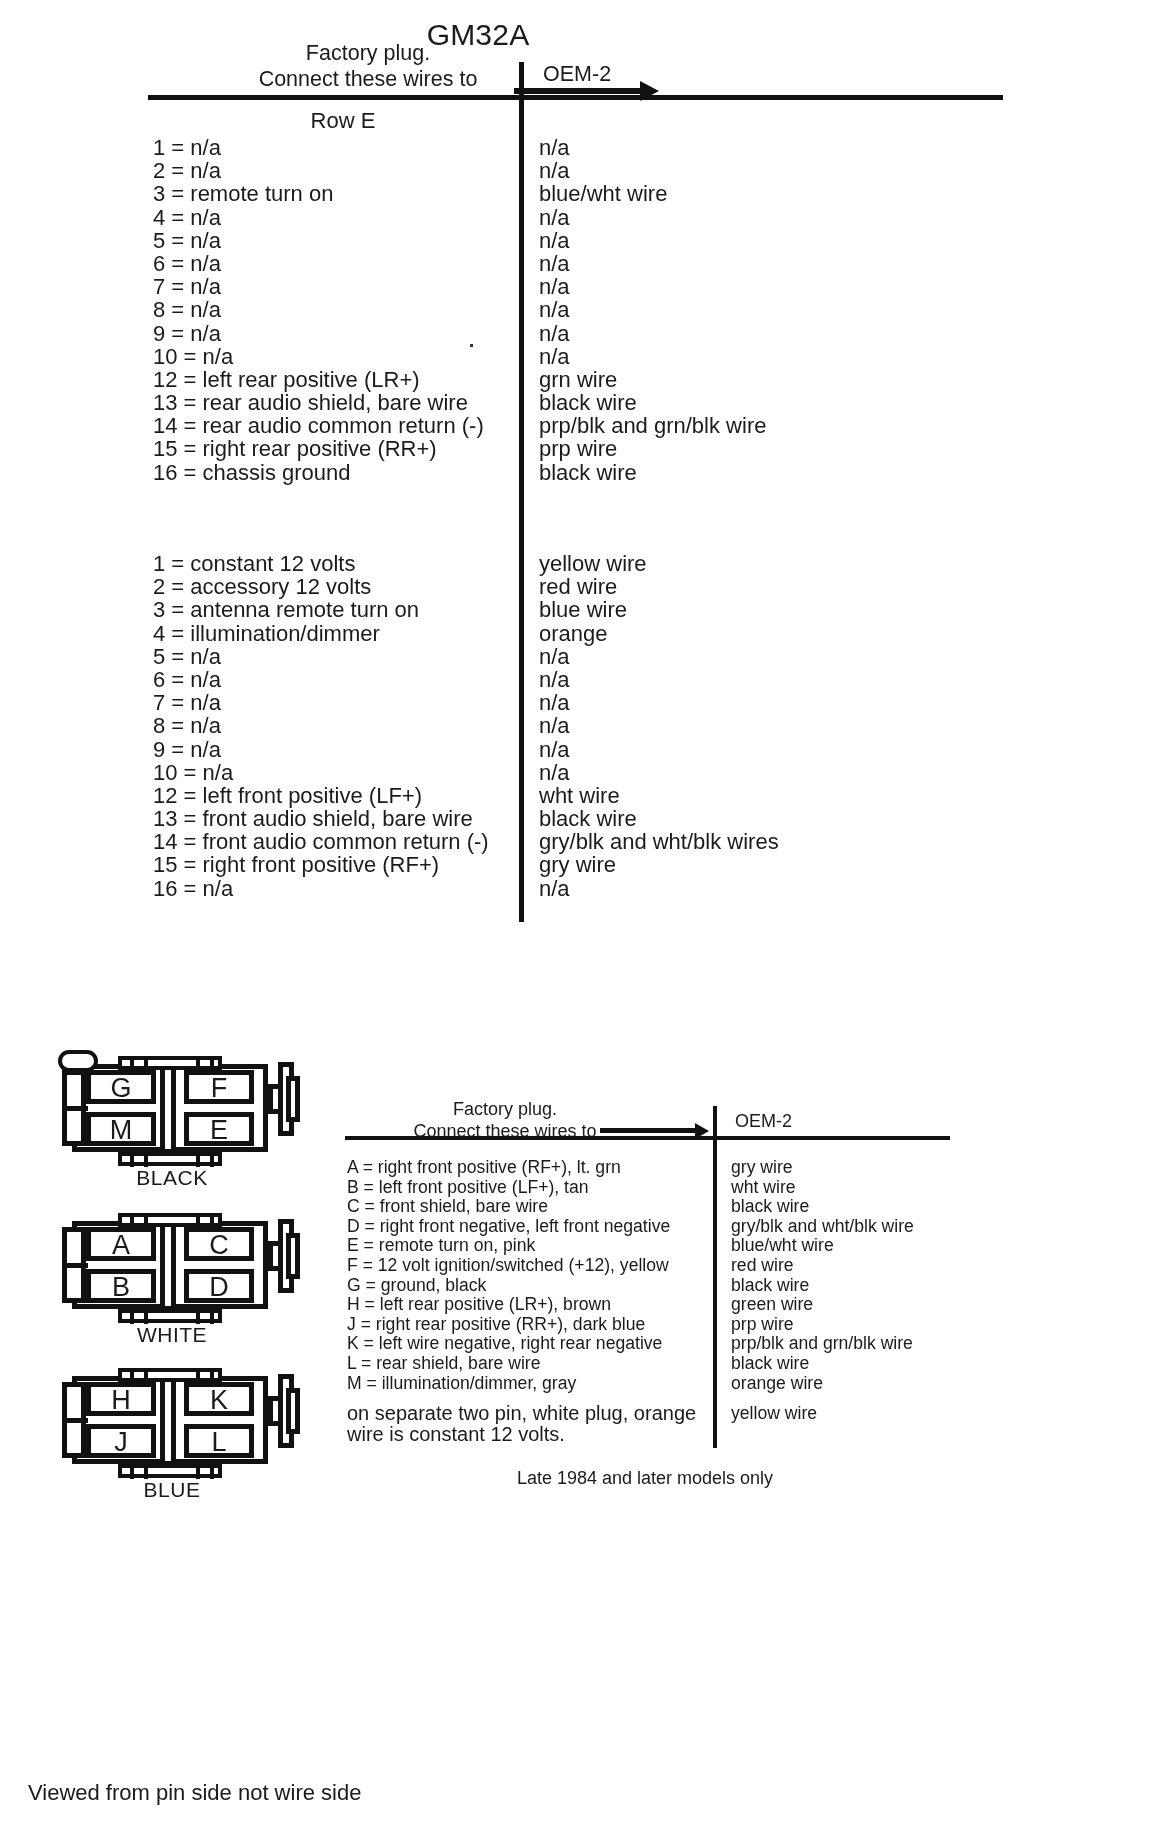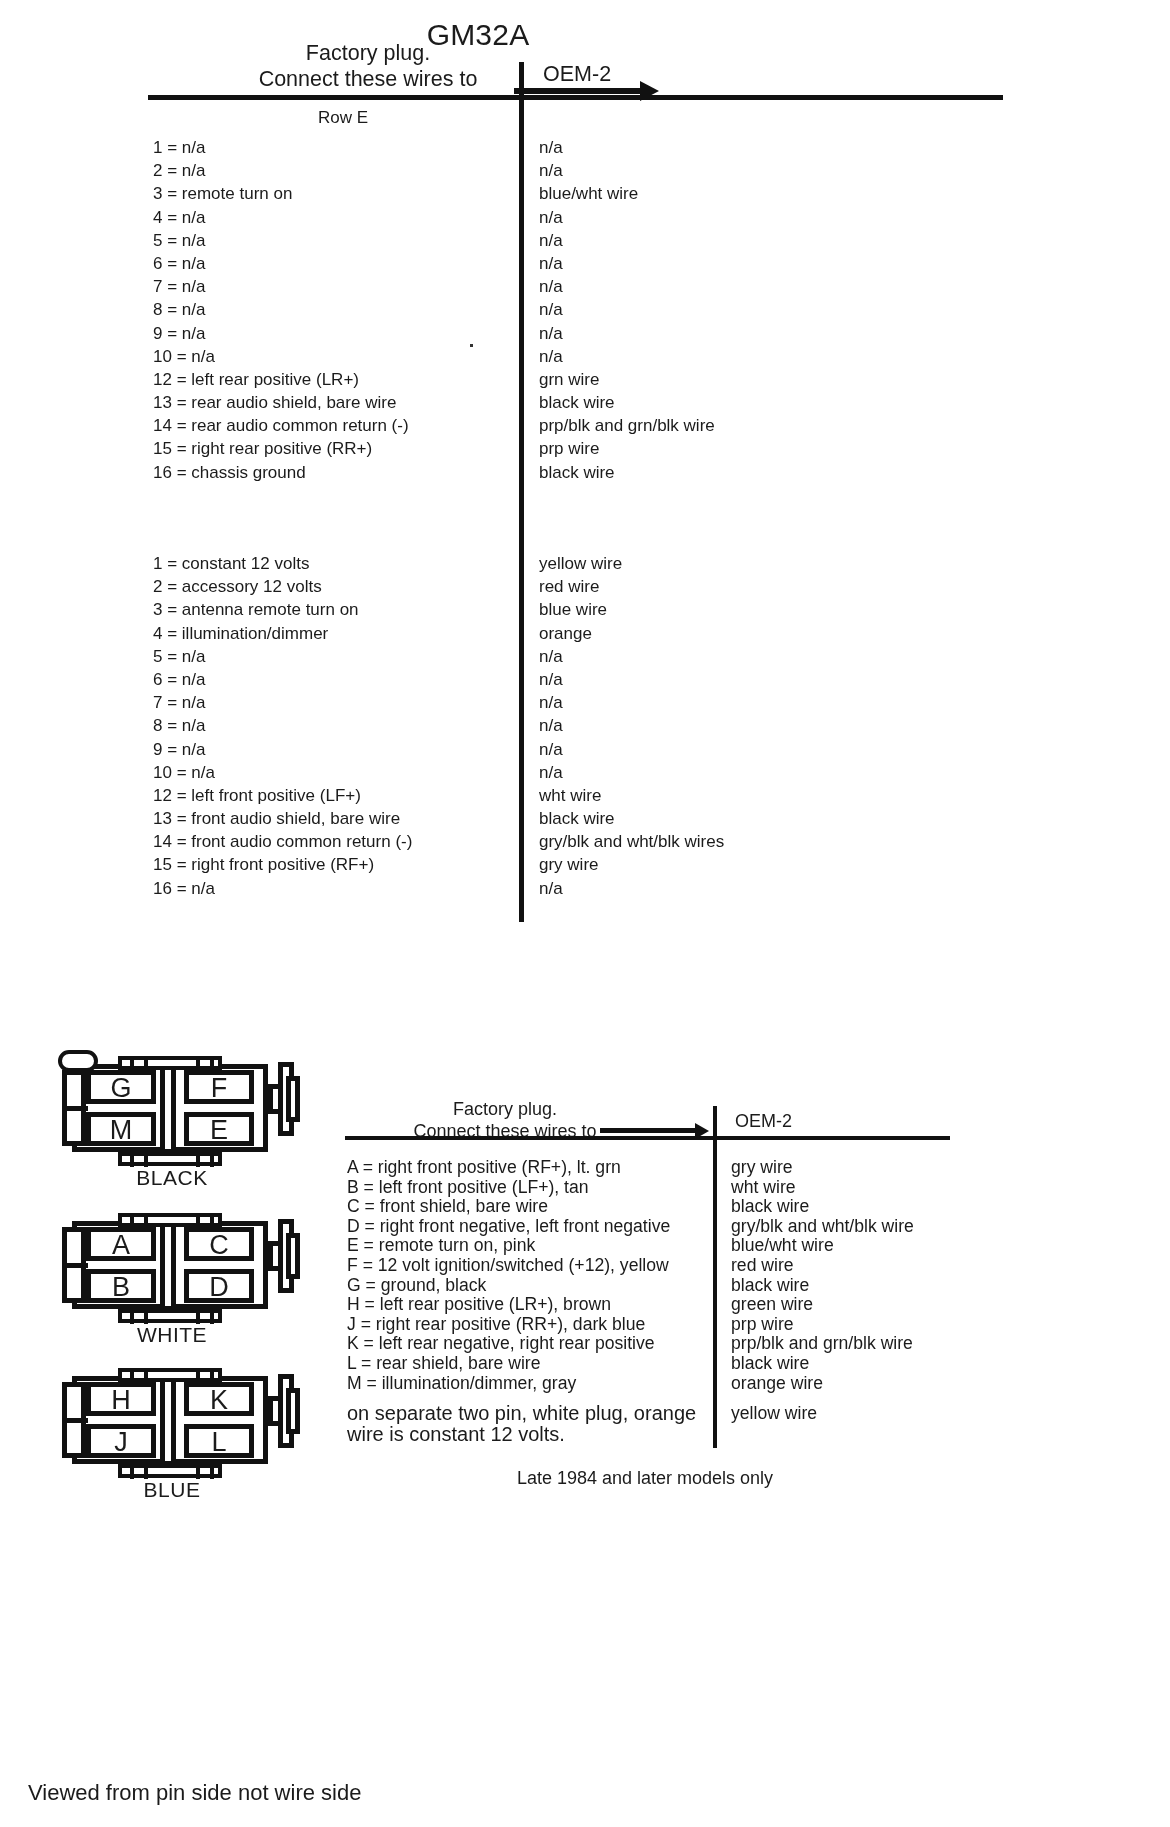--- a/index.html
+++ b/index.html
@@ -77,31 +77,31 @@
     top: 62px;
     width: 5px;
     height: 860px;
     background: #111;
   }
 
   .row-head {
     position: absolute;
     width: 390px;
     text-align: center;
-    font-size: 17px;
+    font-size: 22px;
   }
   #rowE-head { left: 0px; top: 108px; }
   #rowF-head { left: 0px; top: 525px; }
 
   .pinlist {
     position: absolute;
     list-style: none;
     margin: 0;
     padding: 0;
-    font-size: 17px;
+    font-size: 22px;
     line-height: 23.2px;
   }
   #rowE-list { left: 5px; top: 136px; }
   #rowF-list { left: 5px; top: 552px; }
   .pinlist li { height: 23.2px; white-space: nowrap; position: relative; }
   .pinlist li .lbl { display: inline-block; }
   .pinlist li .oem {
     position: absolute;
     left: 386px;
     top: 0;
@@ -495,20 +495,20 @@
   <ul id="gm12-list">
       <li><span class="lbl">A = right front positive (RF+), lt. grn</span><span class="oem">gry wire</span></li>
       <li><span class="lbl">B = left front positive (LF+), tan</span><span class="oem">wht wire</span></li>
       <li><span class="lbl">C = front shield, bare wire</span><span class="oem">black wire</span></li>
       <li><span class="lbl">D = right front negative, left front negative</span><span class="oem">gry/blk and wht/blk wire</span></li>
       <li><span class="lbl">E = remote turn on, pink</span><span class="oem">blue/wht wire</span></li>
       <li><span class="lbl">F = 12 volt ignition/switched (+12), yellow</span><span class="oem">red wire</span></li>
       <li><span class="lbl">G = ground, black</span><span class="oem">black wire</span></li>
       <li><span class="lbl">H = left rear positive (LR+), brown</span><span class="oem">green wire</span></li>
       <li><span class="lbl">J = right rear positive (RR+), dark blue</span><span class="oem">prp wire</span></li>
-      <li><span class="lbl">K = left rear negative, right rear positive</span><span class="oem">prp/blk and grn/blk wire</span></li>
+      <li><span class="lbl">K = left wire negative, right rear negative</span><span class="oem">prp/blk and grn/blk wire</span></li>
       <li><span class="lbl">L = rear shield, bare wire</span><span class="oem">black wire</span></li>
       <li><span class="lbl">M = illumination/dimmer, gray</span><span class="oem">orange wire</span></li>
     </ul>
   <div id="gm12-note">on separate two pin, white plug, orange wire is constant 12 volts.</div>
   <div id="gm12-note-oem">yellow wire</div>
   <div id="gm12-footer">Late 1984 and later models only</div>
 </div>
 
 </body></html>

